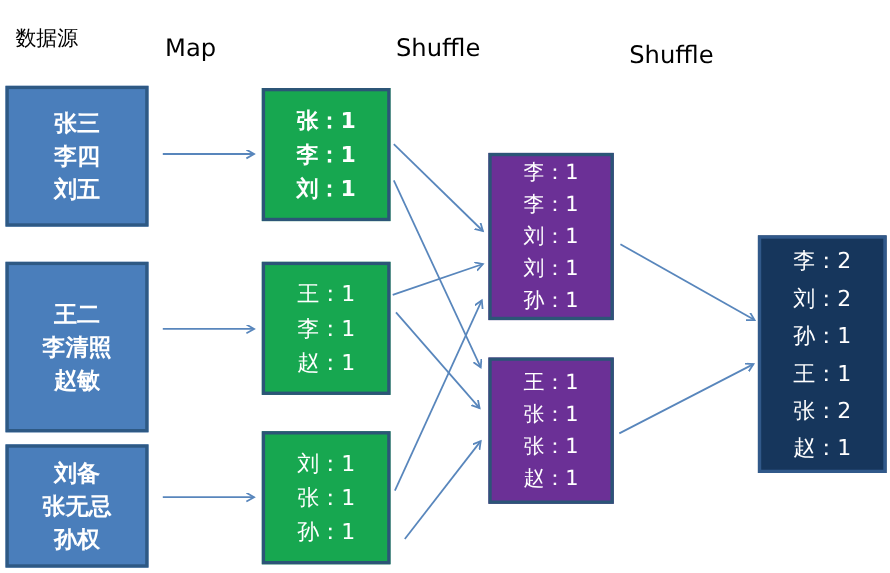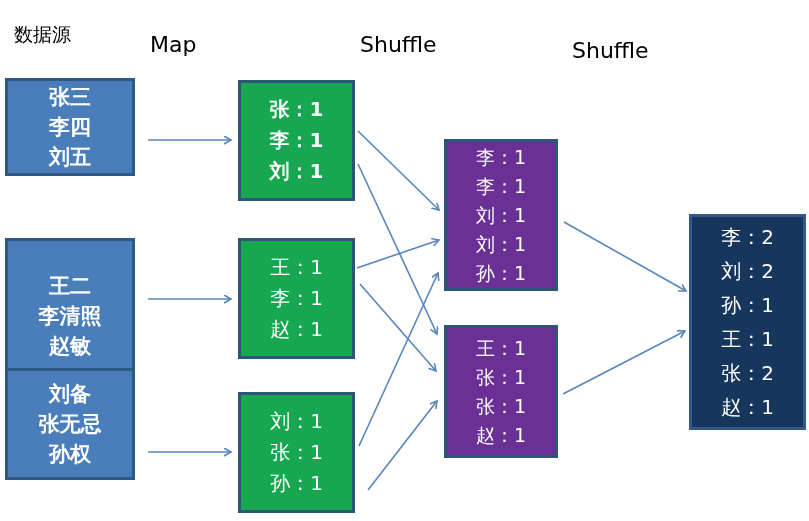--- a/index.html
+++ b/index.html
@@ -63,27 +63,27 @@
     <line x1="368" y1="490" x2="437" y2="401" marker-end="url(#ah)"></line>
     <line x1="564" y1="222" x2="686" y2="291" marker-end="url(#ah)"></line>
     <line x1="563" y1="394" x2="685" y2="331" marker-end="url(#ah)"></line>
   </svg>
 
 <div class="hdr hdr-cn" style="left:14px;top:22px">数据源</div>
 <div class="hdr hdr-en" style="left:150px;top:12px">Map</div>
 <div class="hdr hdr-en" style="left:360px;top:12px">Shuffle</div>
 <div class="hdr hdr-en" style="left:572px;top:18px">Shuffle</div>
 
-<div class="box src" style="top:78px;height:98px">张三
+<div class="box src" style="top:78px;height:128px">张三
 李四
 刘五</div>
 <div class="box src" style="top:238px;height:155px">王二
 李清照
 赵敏</div>
-<div class="box src" style="top:368px;height:112px">刘备
+<div class="box src" style="top:404px;height:112px">刘备
 张无忌
 孙权</div>
 
 <div class="box map bold" style="top:80px;height:121px">张：1
 李：1
 刘：1</div>
 <div class="box map" style="top:238px;height:121px">王：1
 李：1
 赵：1</div>
 <div class="box map" style="top:392px;height:121px">刘：1

